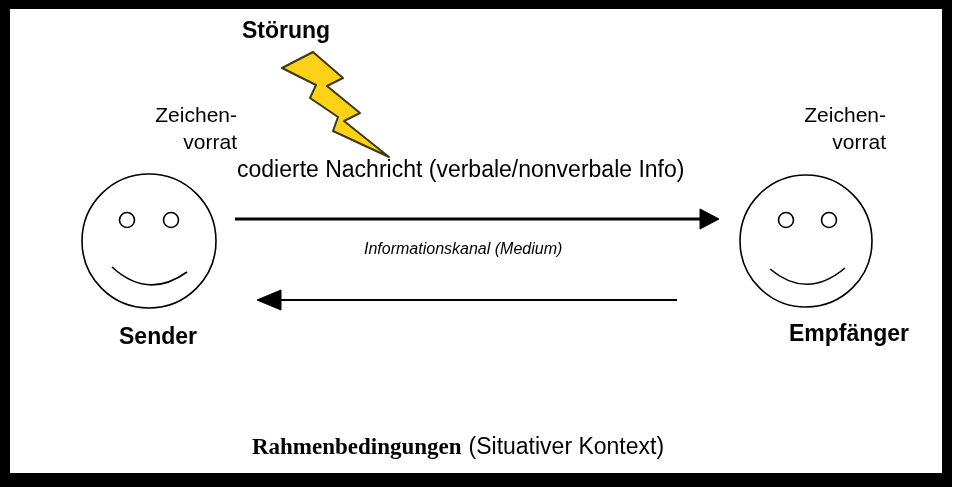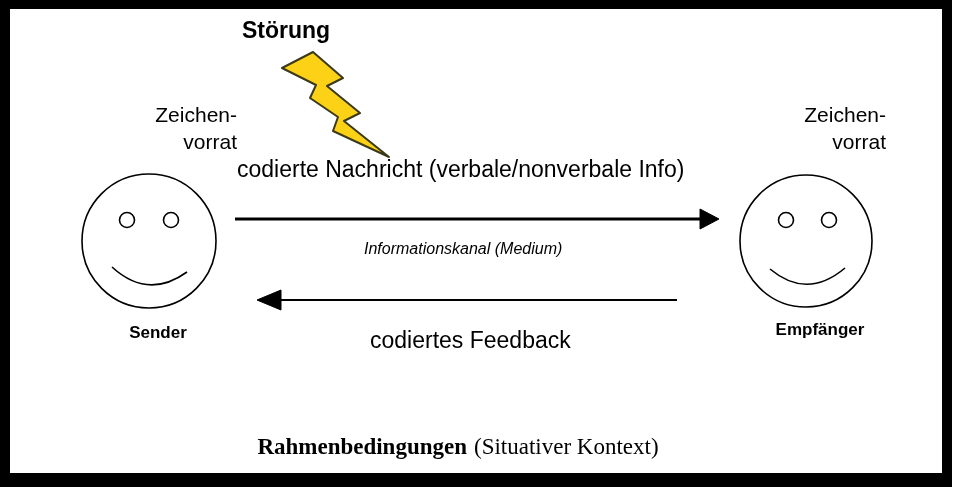--- a/index.html
+++ b/index.html
@@ -34,33 +34,33 @@
   .charset {
     top: 102px; width: 160px;
     text-align: right;
     font-size: 21px;
     line-height: 1.28;
   }
   .charset.left  { left: 77px;  }
   .charset.right { left: 726px; }
   .node-label {
     width: 160px; text-align: center;
-    font-size: 17px; font-weight: bold;
+    font-size: 23px; font-weight: bold;
   }
   .node-label.sender    { left: 78px;  top: 323px; }
-  .node-label.empfaenger{ left: 740px; top: 320px; }
+  .node-label.empfaenger{ left: 769px; top: 320px; }
   .coded-message { left: 237px; top: 156px; font-size: 23px; }
   .channel       { left: 320px; top: 240px; font-size: 16px; font-style: italic; margin-left: 44px; }
   .feedback      { left: 370px; top: 327px; font-size: 23px; }
   .context {
     left: 0; top: 433px; width: 916px;
     text-align: center; font-size: 23px;
   }
   .context .bold { font-weight: bold; font-family: Liberation Serif, serif; }
-  .context .regular { margin-left: 7px; font-family: Liberation Serif, serif; }
+  .context .regular { margin-left: 7px; }
 </style>
 </head>
 <body>
 
 <div id="stage">
 
   <div id="canvas"></div>
 
   <svg id="vector-layer" viewBox="0 0 960 487">
 
@@ -102,21 +102,20 @@
 
   <div class="t charset right">
     <div>Zeichen-</div>
     <div>vorrat</div>
   </div>
 
   <div class="t coded-message">codierte Nachricht (verbale/nonverbale Info)</div>
 
   <div class="t channel">Informationskanal (Medium)</div>
 
-  <div class="t feedback">codiertes Feedback</div>
 
   <div class="t node-label sender">Sender</div>
 
   <div class="t node-label empfaenger">Empfänger</div>
 
   <div class="t context">
     <span class="bold">Rahmenbedingungen</span><span class="regular">(Situativer Kontext)</span>
   </div>
 
 </div>

